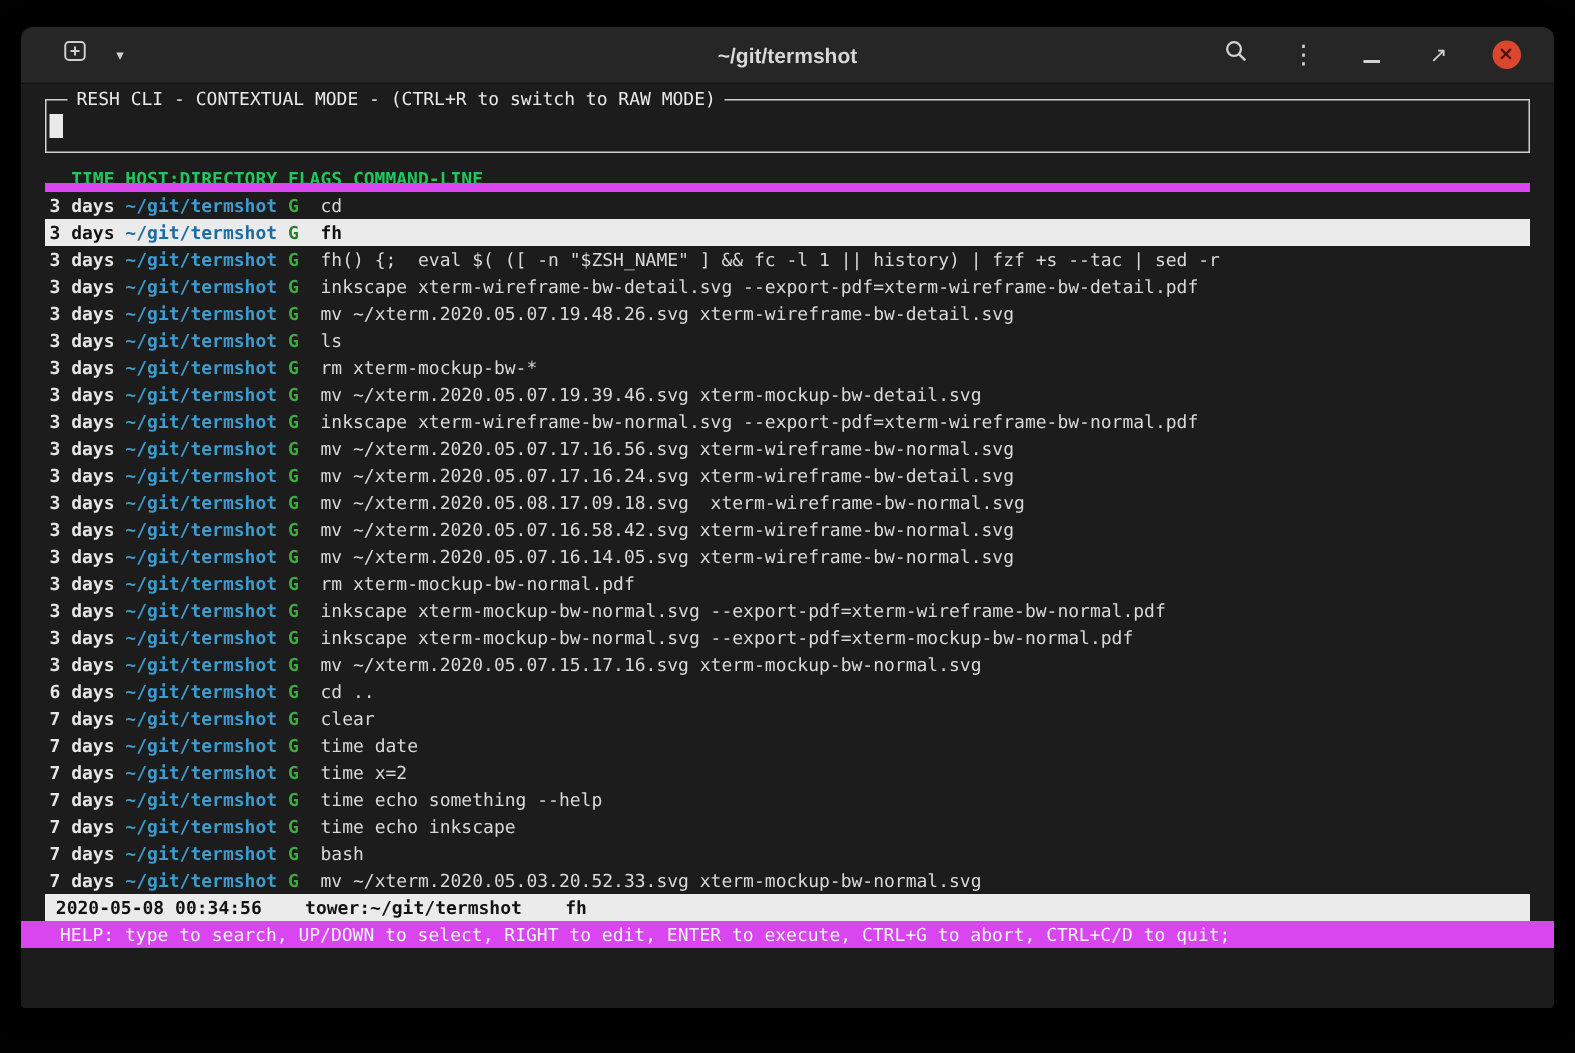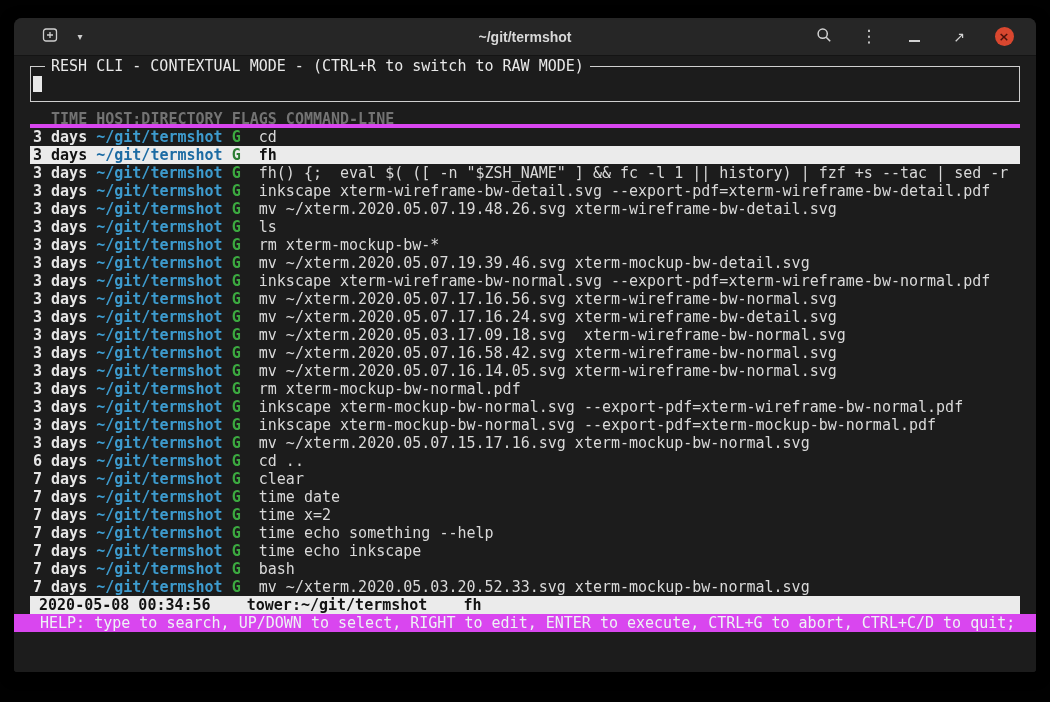--- a/index.html
+++ b/index.html
@@ -24,31 +24,31 @@
   .kebab { font-size:17px; color:#d2d2d2; line-height:1; }
   .minimize-bar { width:11px; height:2px; background:#d2d2d2; margin-top:8px; }
   .restore-glyph { font-family:"DejaVu Sans", sans-serif; font-size:14px; color:#d2d2d2; }
   .close-circle { width:19px; height:19px; border-radius:50%; background:#d9472f;
                   display:flex; align-items:center; justify-content:center;
                   color:#4d110a; font-size:13px; font-weight:bold;
                   font-family:"DejaVu Sans", sans-serif; }
 
   
   .terminal { position:absolute; top:38px; left:0; right:0; bottom:0; background:#1c1c1c;
-              display:flex; flex-direction:column; font-size:15px; line-height:18px;
+              display:flex; flex-direction:column; font-size:12px; line-height:18px;
               color:#d9d9d9; overflow:hidden; }
 
   .searchbox { margin:10px 16px 0; height:36px; border:1px solid #cfcfcf; position:relative; }
   .box-label { position:absolute; top:-10px; left:14px; background:#1c1c1c; padding:0 6px;
                color:#e9e9e9; white-space:pre; }
   .text-cursor { position:absolute; left:2px; top:9px; width:9px; height:16px; background:#e9e9e9; }
 
   .content { margin:8px 16px 0; overflow:hidden; }
-  .header-line { white-space:pre; font-weight:bold; color:#737373; height:18px;
-                 border-bottom:4px solid #d946ef; padding-left:3px; overflow:hidden; }
+  .header-line { white-space:pre; font-weight:bold; color:#22c55e; height:18px;
+                 border-bottom:6px solid #d946ef; padding-left:3px; overflow:hidden; }
   .rows { overflow:hidden; }
   .row { white-space:pre; height:18px; overflow:hidden; padding-left:3px; }
   .c-time { color:#e6e6e6; font-weight:bold; }
   .c-host { color:#3d9bce; font-weight:bold; }
   .c-flag { color:#3caa40; font-weight:bold; }
   .c-cmd  { color:#d9d9d9; }
   .row.selected { background:#ebebeb; }
   .row.selected .c-time { color:#121212; }
   .row.selected .c-host { color:#1c6ba3; }
   .row.selected .c-flag { color:#2c7d33; }
@@ -121,21 +121,21 @@
             <div class="row selected"><span class="c-time">3 days </span><span class="c-host">~/git/termshot</span><span class="c-sep"> </span><span class="c-flag">G</span><span class="c-sep">  </span><span class="c-cmd">fh</span></div>
             <div class="row"><span class="c-time">3 days </span><span class="c-host">~/git/termshot</span><span class="c-sep"> </span><span class="c-flag">G</span><span class="c-sep">  </span><span class="c-cmd">fh() {;  eval $( ([ -n "$ZSH_NAME" ] &amp;&amp; fc -l 1 || history) | fzf +s --tac | sed -r</span></div>
             <div class="row"><span class="c-time">3 days </span><span class="c-host">~/git/termshot</span><span class="c-sep"> </span><span class="c-flag">G</span><span class="c-sep">  </span><span class="c-cmd">inkscape xterm-wireframe-bw-detail.svg --export-pdf=xterm-wireframe-bw-detail.pdf</span></div>
             <div class="row"><span class="c-time">3 days </span><span class="c-host">~/git/termshot</span><span class="c-sep"> </span><span class="c-flag">G</span><span class="c-sep">  </span><span class="c-cmd">mv ~/xterm.2020.05.07.19.48.26.svg xterm-wireframe-bw-detail.svg</span></div>
             <div class="row"><span class="c-time">3 days </span><span class="c-host">~/git/termshot</span><span class="c-sep"> </span><span class="c-flag">G</span><span class="c-sep">  </span><span class="c-cmd">ls</span></div>
             <div class="row"><span class="c-time">3 days </span><span class="c-host">~/git/termshot</span><span class="c-sep"> </span><span class="c-flag">G</span><span class="c-sep">  </span><span class="c-cmd">rm xterm-mockup-bw-*</span></div>
             <div class="row"><span class="c-time">3 days </span><span class="c-host">~/git/termshot</span><span class="c-sep"> </span><span class="c-flag">G</span><span class="c-sep">  </span><span class="c-cmd">mv ~/xterm.2020.05.07.19.39.46.svg xterm-mockup-bw-detail.svg</span></div>
             <div class="row"><span class="c-time">3 days </span><span class="c-host">~/git/termshot</span><span class="c-sep"> </span><span class="c-flag">G</span><span class="c-sep">  </span><span class="c-cmd">inkscape xterm-wireframe-bw-normal.svg --export-pdf=xterm-wireframe-bw-normal.pdf</span></div>
             <div class="row"><span class="c-time">3 days </span><span class="c-host">~/git/termshot</span><span class="c-sep"> </span><span class="c-flag">G</span><span class="c-sep">  </span><span class="c-cmd">mv ~/xterm.2020.05.07.17.16.56.svg xterm-wireframe-bw-normal.svg</span></div>
             <div class="row"><span class="c-time">3 days </span><span class="c-host">~/git/termshot</span><span class="c-sep"> </span><span class="c-flag">G</span><span class="c-sep">  </span><span class="c-cmd">mv ~/xterm.2020.05.07.17.16.24.svg xterm-wireframe-bw-detail.svg</span></div>
-            <div class="row"><span class="c-time">3 days </span><span class="c-host">~/git/termshot</span><span class="c-sep"> </span><span class="c-flag">G</span><span class="c-sep">  </span><span class="c-cmd">mv ~/xterm.2020.05.03.17.09.18.svg  xterm-wireframe-bw-normal.svg</span></div>
+            <div class="row"><span class="c-time">3 days </span><span class="c-host">~/git/termshot</span><span class="c-sep"> </span><span class="c-flag">G</span><span class="c-sep">  </span><span class="c-cmd">mv ~/xterm.2020.05.08.17.09.18.svg  xterm-wireframe-bw-normal.svg</span></div>
             <div class="row"><span class="c-time">3 days </span><span class="c-host">~/git/termshot</span><span class="c-sep"> </span><span class="c-flag">G</span><span class="c-sep">  </span><span class="c-cmd">mv ~/xterm.2020.05.07.16.58.42.svg xterm-wireframe-bw-normal.svg</span></div>
             <div class="row"><span class="c-time">3 days </span><span class="c-host">~/git/termshot</span><span class="c-sep"> </span><span class="c-flag">G</span><span class="c-sep">  </span><span class="c-cmd">mv ~/xterm.2020.05.07.16.14.05.svg xterm-wireframe-bw-normal.svg</span></div>
             <div class="row"><span class="c-time">3 days </span><span class="c-host">~/git/termshot</span><span class="c-sep"> </span><span class="c-flag">G</span><span class="c-sep">  </span><span class="c-cmd">rm xterm-mockup-bw-normal.pdf</span></div>
             <div class="row"><span class="c-time">3 days </span><span class="c-host">~/git/termshot</span><span class="c-sep"> </span><span class="c-flag">G</span><span class="c-sep">  </span><span class="c-cmd">inkscape xterm-mockup-bw-normal.svg --export-pdf=xterm-wireframe-bw-normal.pdf</span></div>
             <div class="row"><span class="c-time">3 days </span><span class="c-host">~/git/termshot</span><span class="c-sep"> </span><span class="c-flag">G</span><span class="c-sep">  </span><span class="c-cmd">inkscape xterm-mockup-bw-normal.svg --export-pdf=xterm-mockup-bw-normal.pdf</span></div>
             <div class="row"><span class="c-time">3 days </span><span class="c-host">~/git/termshot</span><span class="c-sep"> </span><span class="c-flag">G</span><span class="c-sep">  </span><span class="c-cmd">mv ~/xterm.2020.05.07.15.17.16.svg xterm-mockup-bw-normal.svg</span></div>
             <div class="row"><span class="c-time">6 days </span><span class="c-host">~/git/termshot</span><span class="c-sep"> </span><span class="c-flag">G</span><span class="c-sep">  </span><span class="c-cmd">cd ..</span></div>
             <div class="row"><span class="c-time">7 days </span><span class="c-host">~/git/termshot</span><span class="c-sep"> </span><span class="c-flag">G</span><span class="c-sep">  </span><span class="c-cmd">clear</span></div>
             <div class="row"><span class="c-time">7 days </span><span class="c-host">~/git/termshot</span><span class="c-sep"> </span><span class="c-flag">G</span><span class="c-sep">  </span><span class="c-cmd">time date</span></div>
             <div class="row"><span class="c-time">7 days </span><span class="c-host">~/git/termshot</span><span class="c-sep"> </span><span class="c-flag">G</span><span class="c-sep">  </span><span class="c-cmd">time x=2</span></div>

